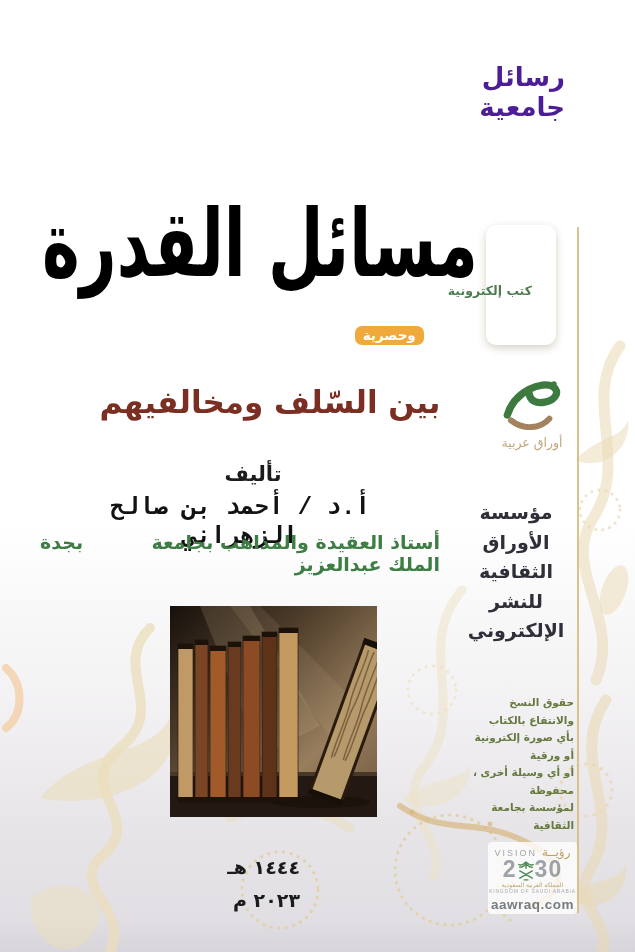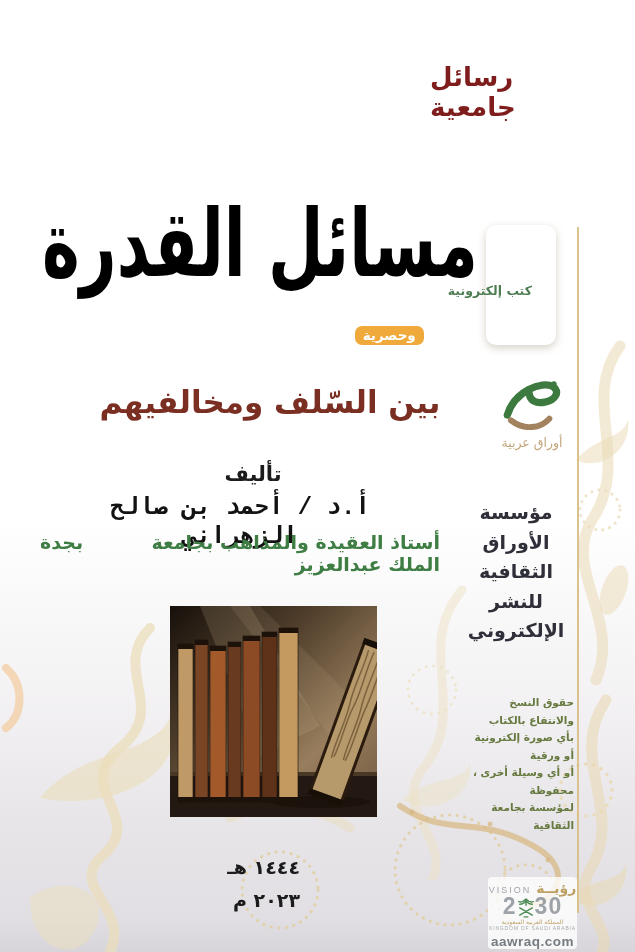--- a/index.html
+++ b/index.html
@@ -17,22 +17,22 @@
       rgba(255,255,255,0) 0%,
       rgba(240,238,240,0.75) 40%,
       #e7e5e8 70%,
       #e1dfe3 92%,
       #d7d5d9 100%);
   }
   .orn { position:absolute; pointer-events:none; }
   
   .series-label {
     position:absolute; left:430px; top:62px; width:135px;
-    text-align:left; font-size:26px; font-weight:bold;
-    color:#7f1d1d; letter-spacing:0.5px;
+    text-align:right; font-size:26px; font-weight:bold;
+    color:#4c1d95; letter-spacing:0.5px;
   }
   .main-title {
     position:absolute; left:30px; top:208px; width:460px;
     text-align:center; color:#000000; font-weight:bold;
     font-size:64px; line-height:1.05; white-space:nowrap;
   }
   .main-title span { display:inline-block; transform:scaleY(1.45); transform-origin:50% 40%; }
   .subtitle {
     position:absolute; left:60px; top:384px; width:420px;
     text-align:center; font-size:31px; font-weight:bold; color:#7b2e22;
@@ -85,25 +85,25 @@
   }
   .rights {
     position:absolute; left:468px; top:694px; width:106px;
     text-align:right; font-size:10.5px; font-weight:bold;
     color:#66793f; line-height:17.5px;
   }
   .vision-card {
     position:absolute; left:488px; top:842px; width:89px; height:72px;
     background:rgba(255,255,255,0.88); border-radius:4px;
     display:flex; flex-direction:column; align-items:center;
-    padding-top:3px; opacity:0.92;margin-top:35px;
+    padding-top:3px; opacity:0.92;
   }
   .vision-row1 { display:flex; direction:ltr; gap:5px; align-items:baseline; }
   .vision-en { font-family:"Liberation Sans", sans-serif; font-size:9px; letter-spacing:2px; color:#9aa0a6; }
-  .vision-ar { font-size:14px; font-weight:bold; color:#b99c59; }
+  .vision-ar { font-size:12px; font-weight:normal; color:#b99c59; }
   .vision-year { display:flex; direction:ltr; align-items:center; line-height:1; margin-top:-1px; }
   .vision-year .digit { font-family:"Liberation Sans", sans-serif; font-size:23px; font-weight:bold; color:#989ea4; letter-spacing:1px; }
   .vision-country-ar { font-size:6px; color:#b99c59; margin-top:0px; }
   .vision-country-en { font-family:"Liberation Sans", sans-serif; font-size:5px; letter-spacing:0.8px; color:#a0a6ab; }
   .vision-site { font-family:"Liberation Sans", sans-serif; font-size:13.5px; font-weight:bold; color:#6d7478; margin-top:3px; letter-spacing:0.5px; }
 </style>
 </head>
 <body>
 
 <div class="cover">

